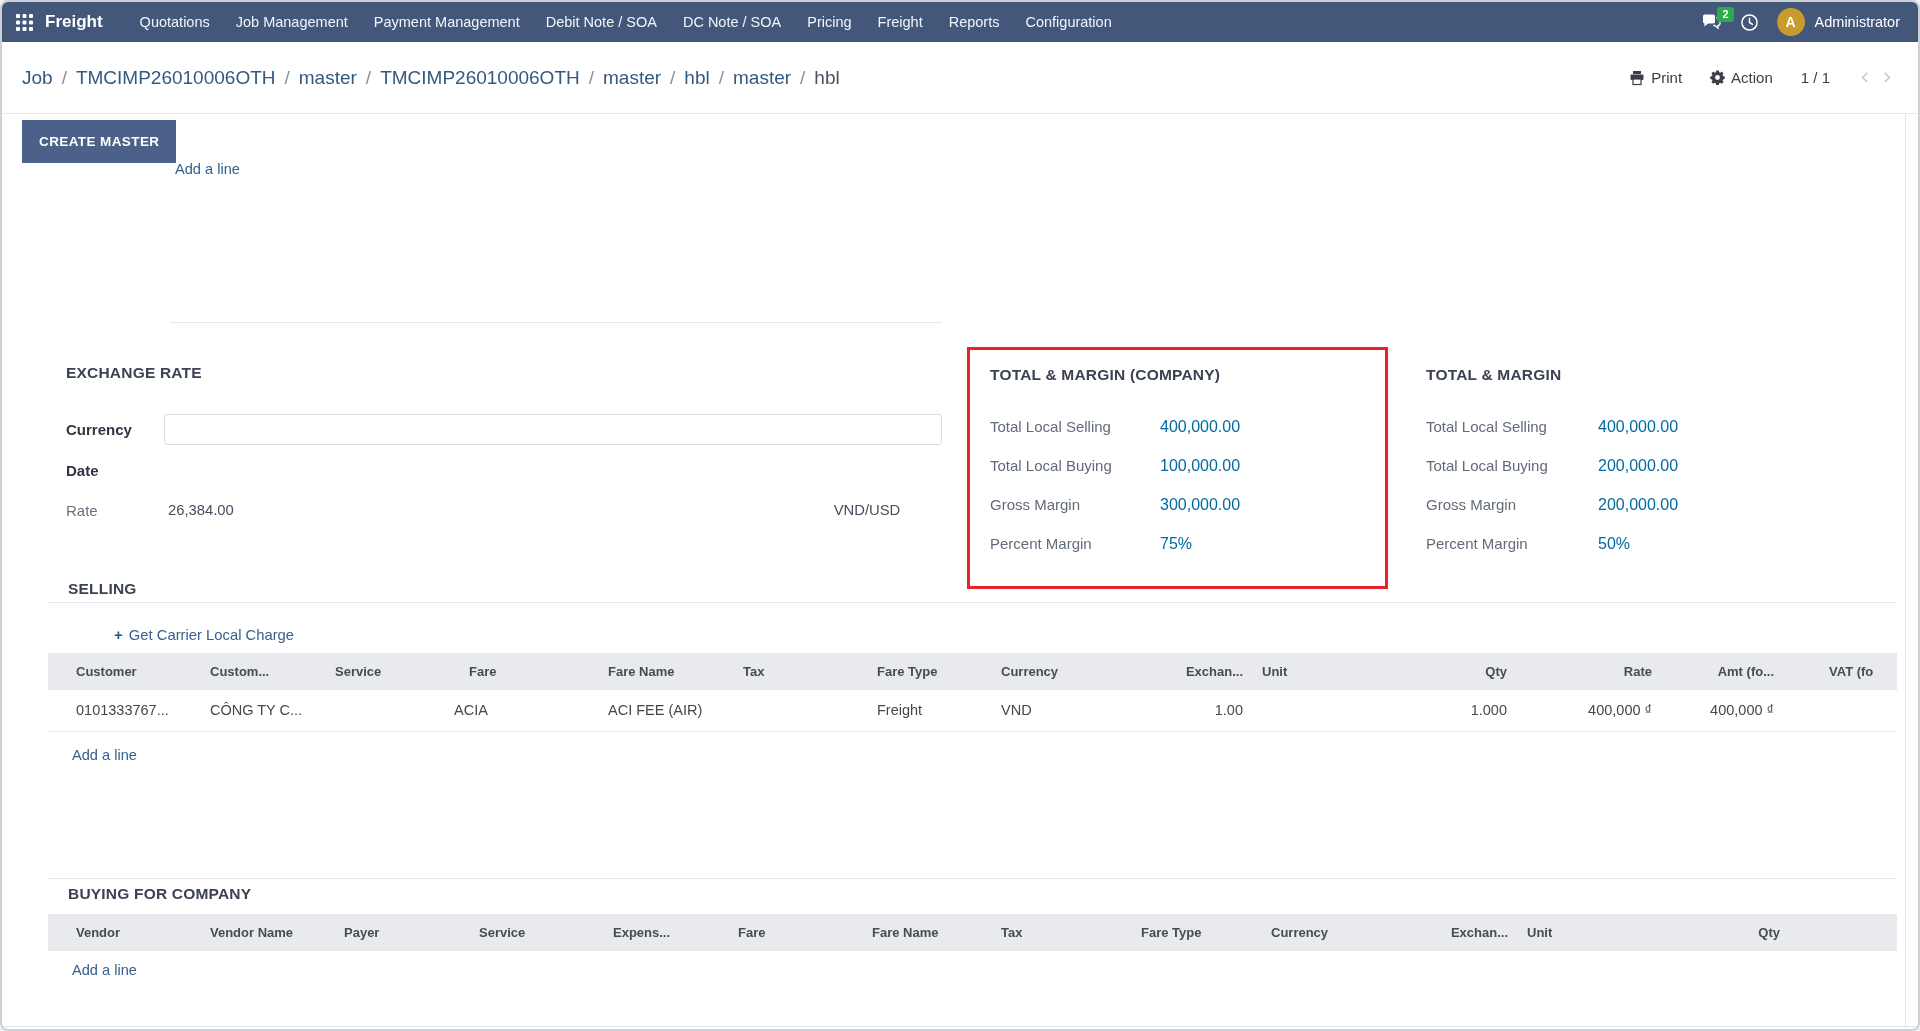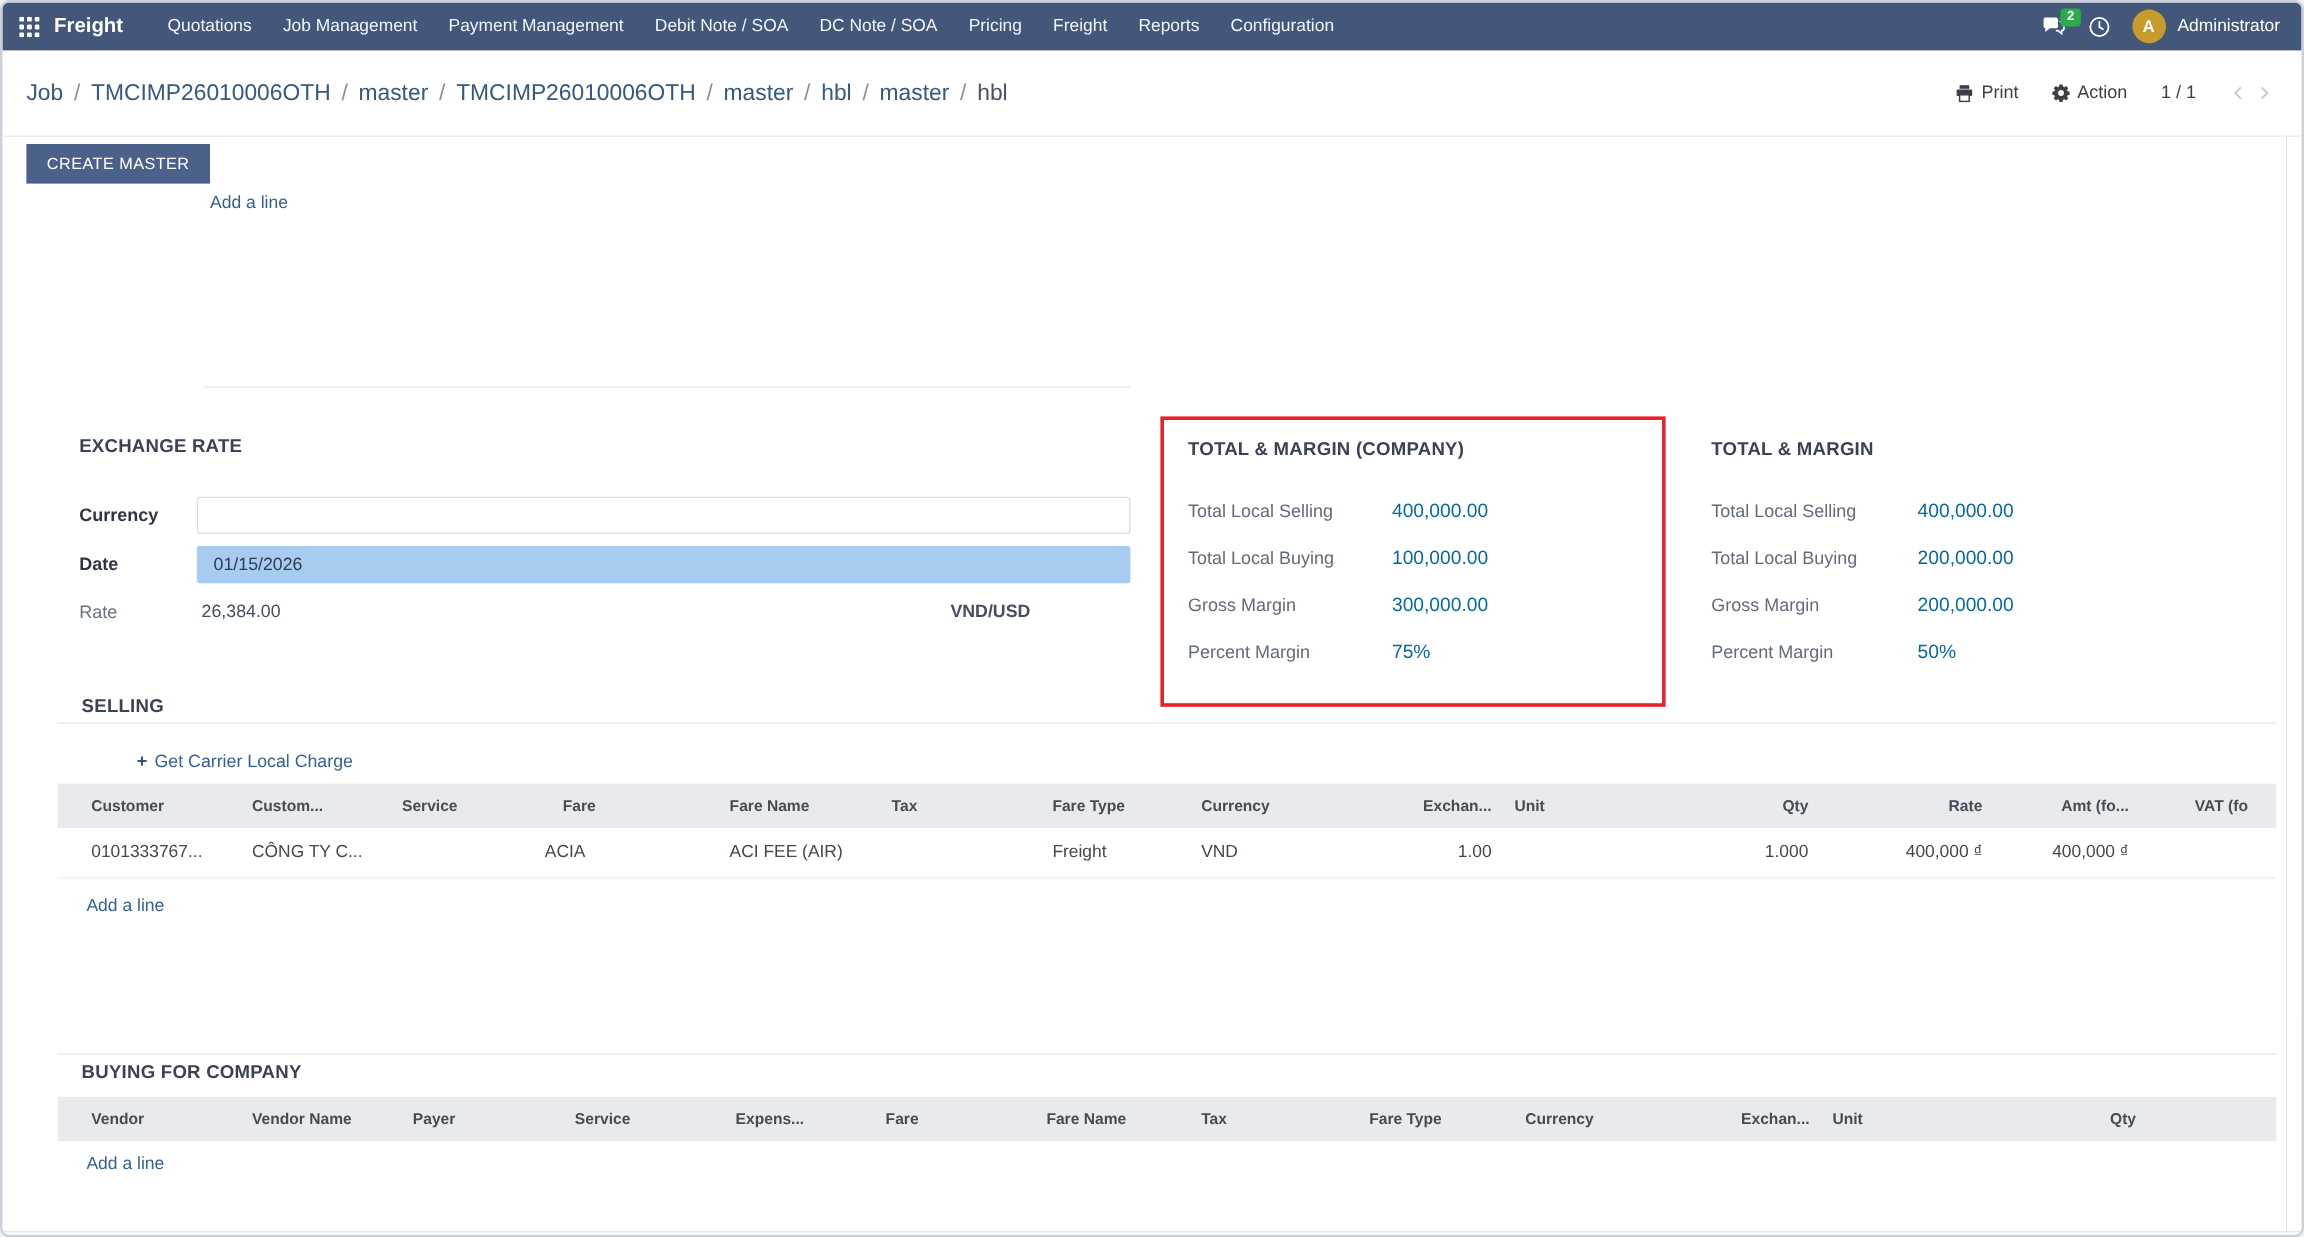--- a/index.html
+++ b/index.html
@@ -155,39 +155,36 @@
         </span>
         <span class="chev">
           <svg width="15" height="15" viewBox="0 0 16 16" fill="none" stroke="currentColor" stroke-width="1.8">
               <path d="M6 3l5 5-5 5"></path>
             </svg>
         </span>
       </span>
     </div>
   </div>
 
-  <button class="abs" style="left:20px;top:118px;height:33px;padding:0 17px;background:#4c6189;color:#fff;
-    border:none;border-radius:0;font-family:inherit;font-size:13.5px;font-weight:normal;letter-spacing:.4px;cursor:pointer;">CREATE MASTER</button>
+  <button class="abs" style="left:20px;top:118px;height:43px;padding:0 17px;background:#4c6189;color:#fff;
+    border:none;border-radius:0;font-family:inherit;font-size:13.5px;font-weight:bold;letter-spacing:.4px;cursor:pointer;">CREATE MASTER</button>
 
   <span class="abs link" style="left:173px;top:159px;">Add a line</span>
   <div class="hline" style="left:168px;top:320px;width:772px;"></div>
 
   <span class="sec-title" style="left:64px;top:362px;">EXCHANGE RATE</span>
 
   <span class="fld-label" style="left:64px;top:419px;">Currency</span>
   <input class="fld-input" style="top: 412px;" value="">
 
   <span class="fld-label" style="left:64px;top:460px;">Date</span>
-  <div class="date-field" style="top:453px;">
-    <span>01/15/2026</span>
-  </div>
 
   <span class="fld-label-ro" style="left:64px;top:500px;">Rate</span>
   <span class="ro-value" style="left:166px;top:500px;">26,384.00</span>
-  <span class="ro-value" style="left:790px;top:500px;width:150px;text-align:left;font-weight:bold;">VND/USD</span>
+  <span class="ro-value" style="left:790px;top:500px;width:150px;text-align:center;">VND/USD</span>
 
   <div class="red-box"></div>
   <span class="sec-title" style="left:988px;top:364px;">TOTAL &amp; MARGIN (COMPANY)</span>
   <span class="m-label" style="left:988px;top:416px;">Total Local Selling</span>
   <span class="m-value" style="left:1158px;top:416px;">400,000.00</span>
   <span class="m-label" style="left:988px;top:455px;">Total Local Buying</span>
   <span class="m-value" style="left:1158px;top:455px;">100,000.00</span>
   <span class="m-label" style="left:988px;top:494px;">Gross Margin</span>
   <span class="m-value" style="left:1158px;top:494px;">300,000.00</span>
   <span class="m-label" style="left:988px;top:533px;">Percent Margin</span>

